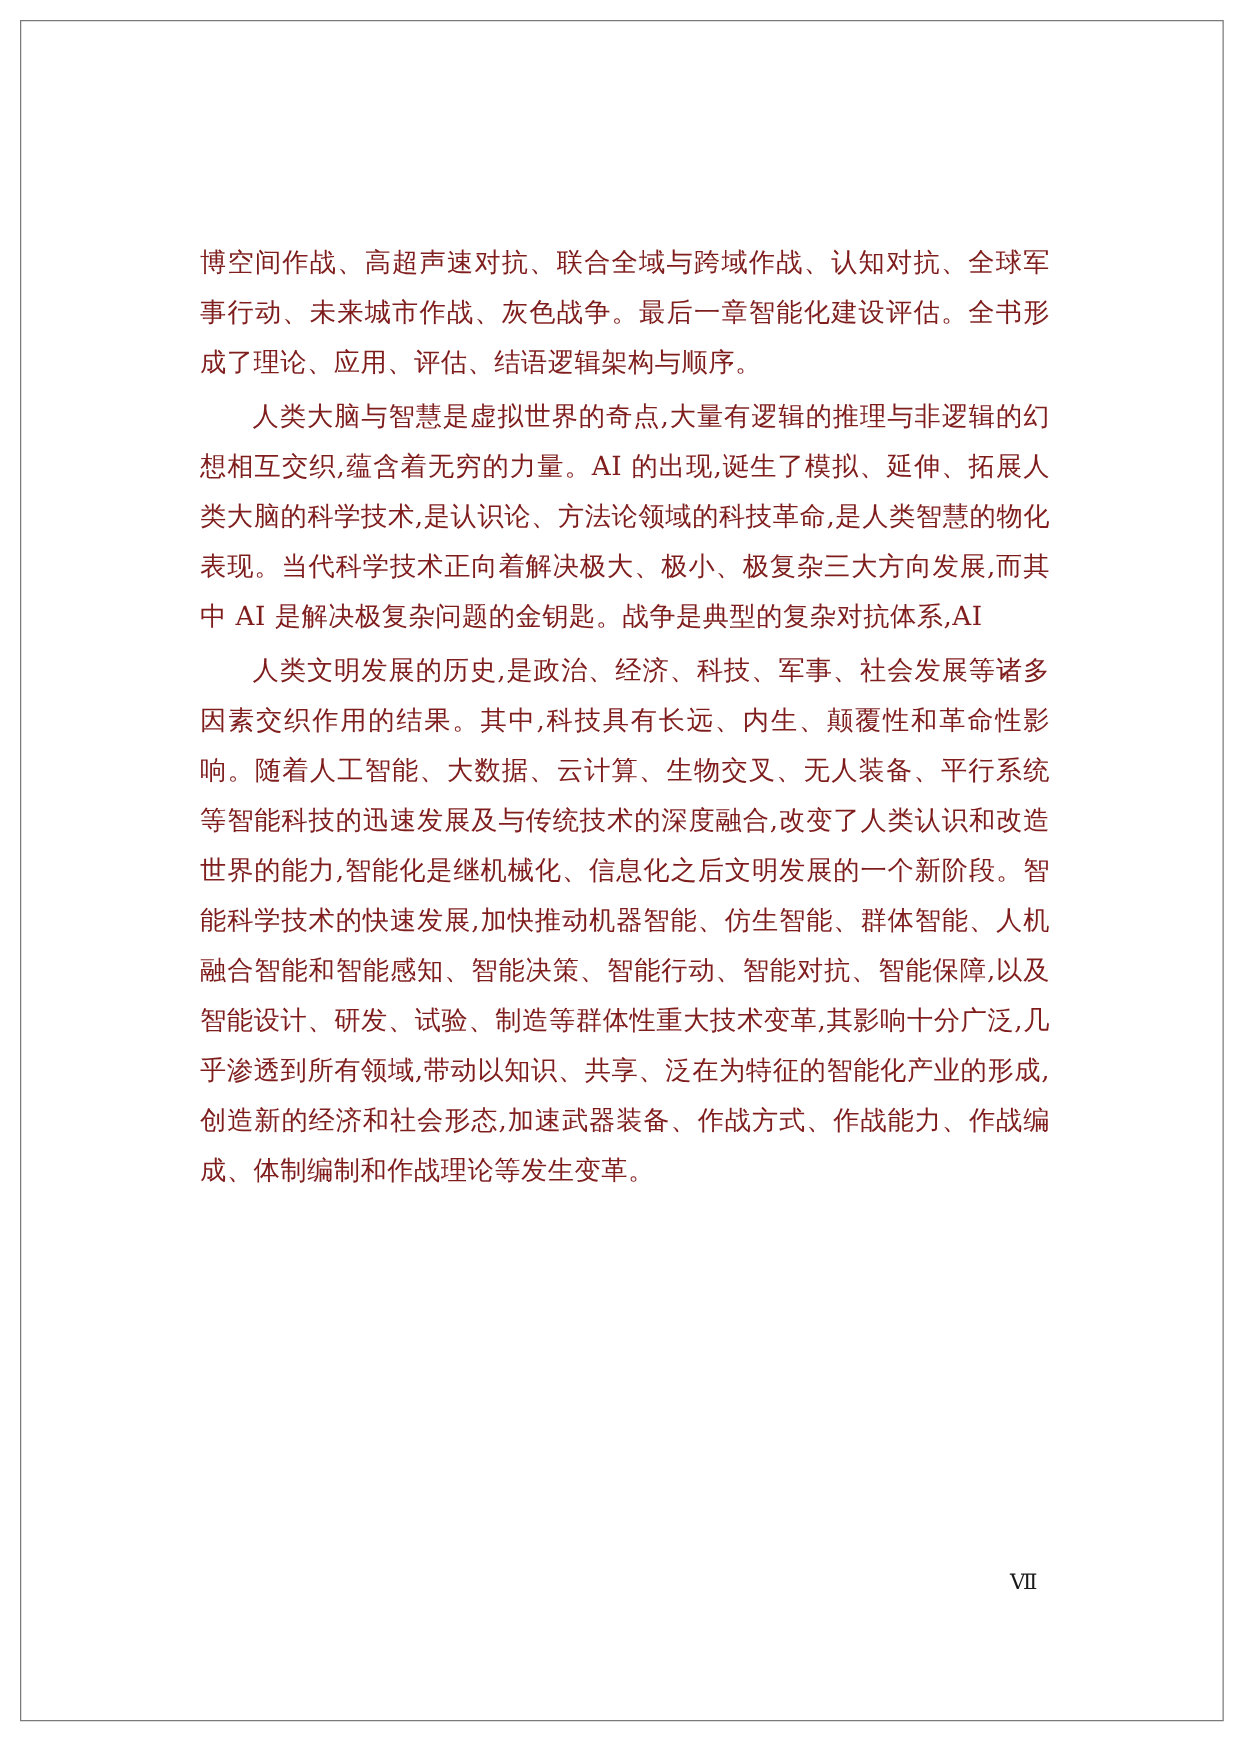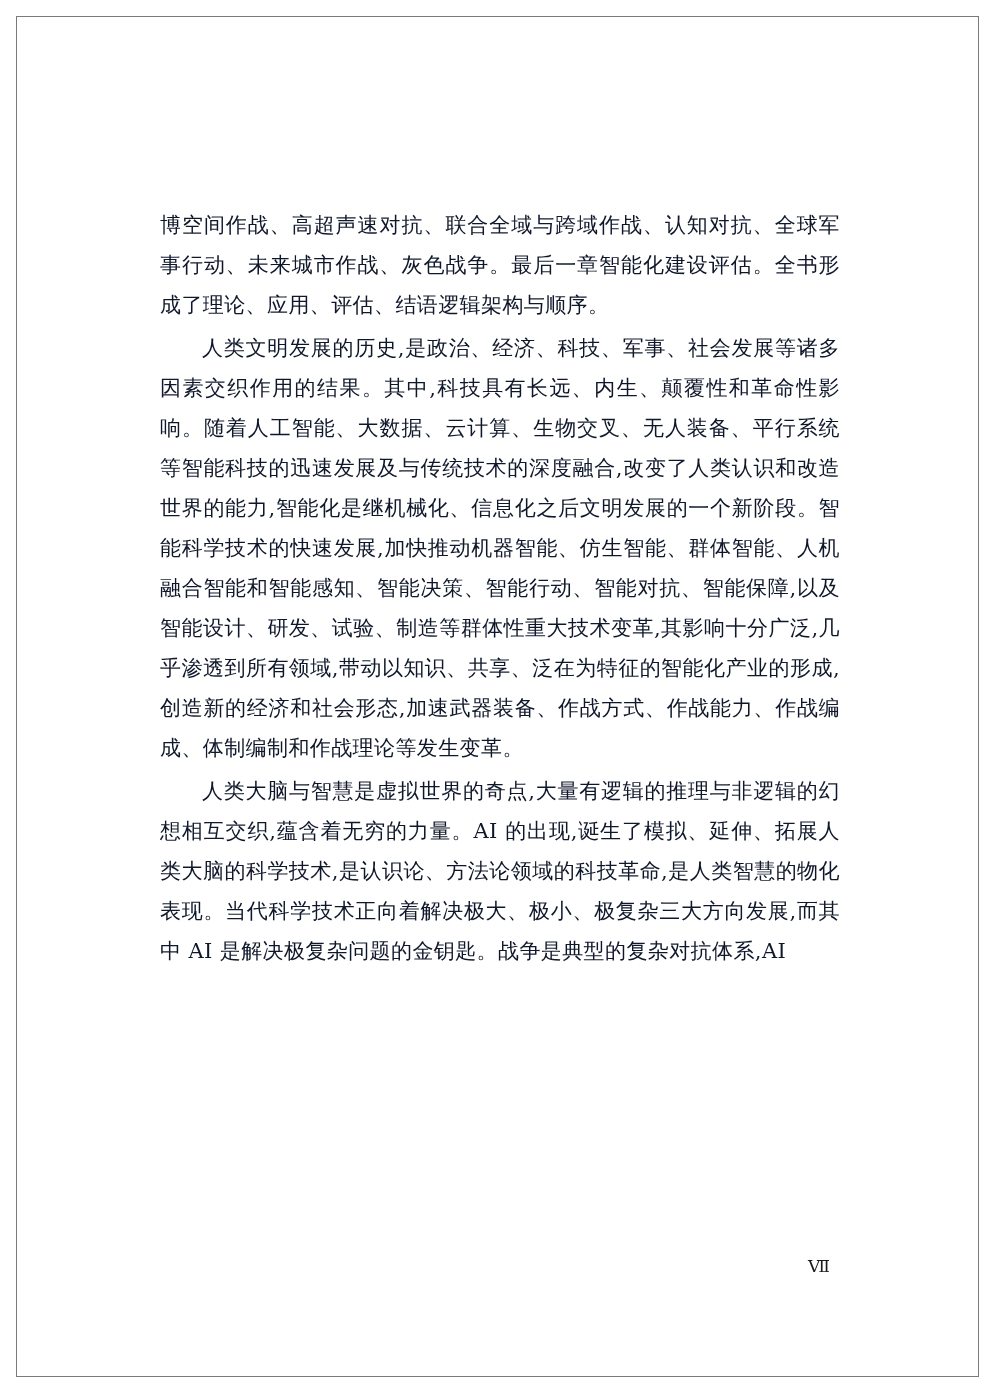--- a/index.html
+++ b/index.html
@@ -19,26 +19,26 @@
       top: 16px;
       width: 963px;
       height: 1361px;
       border: 1.5px solid #7a7a7a;
       box-sizing: border-box;
       background: #ffffff;
     }
     .text-body {
       position: absolute;
       left: 160px;
-      top: 205px;
+      top: 190px;
       width: 680px;
       font-family: "DejaVu Serif", "Liberation Serif", serif;
       font-size: 21px;
       line-height: 40px;
-      color: #0f172a;
+      color: #7f1d1d;
       letter-spacing: 0.4px;
       text-align: justify;
       text-justify: inter-character;
     }
     .para {
       margin: 0;
       padding: 0;
     }
     .para.indent {
       text-indent: 42px;
@@ -56,17 +56,17 @@
       letter-spacing: -1px;
     }
   </style>
 </head>
 <body>
 
 <div class="page-frame"></div>
 
 <div class="text-body">
   <p class="para">博空间作战、高超声速对抗、联合全域与跨域作战、认知对抗、全球军事行动、未来城市作战、灰色战争。最后一章智能化建设评估。全书形成了理论、应用、评估、结语逻辑架构与顺序。</p>
+  <p class="para indent">人类大脑与智慧是虚拟世界的奇点,大量有逻辑的推理与非逻辑的幻想相互交织,蕴含着无穷的力量。AI 的出现,诞生了模拟、延伸、拓展人类大脑的科学技术,是认识论、方法论领域的科技革命,是人类智慧的物化表现。当代科学技术正向着解决极大、极小、极复杂三大方向发展,而其中 AI 是解决极复杂问题的金钥匙。战争是典型的复杂对抗体系,AI</p>
   <p class="para indent">人类文明发展的历史,是政治、经济、科技、军事、社会发展等诸多因素交织作用的结果。其中,科技具有长远、内生、颠覆性和革命性影响。随着人工智能、大数据、云计算、生物交叉、无人装备、平行系统等智能科技的迅速发展及与传统技术的深度融合,改变了人类认识和改造世界的能力,智能化是继机械化、信息化之后文明发展的一个新阶段。智能科学技术的快速发展,加快推动机器智能、仿生智能、群体智能、人机融合智能和智能感知、智能决策、智能行动、智能对抗、智能保障,以及智能设计、研发、试验、制造等群体性重大技术变革,其影响十分广泛,几乎渗透到所有领域,带动以知识、共享、泛在为特征的智能化产业的形成,创造新的经济和社会形态,加速武器装备、作战方式、作战能力、作战编成、体制编制和作战理论等发生变革。</p>
-  <p class="para indent">人类大脑与智慧是虚拟世界的奇点,大量有逻辑的推理与非逻辑的幻想相互交织,蕴含着无穷的力量。AI 的出现,诞生了模拟、延伸、拓展人类大脑的科学技术,是认识论、方法论领域的科技革命,是人类智慧的物化表现。当代科学技术正向着解决极大、极小、极复杂三大方向发展,而其中 AI 是解决极复杂问题的金钥匙。战争是典型的复杂对抗体系,AI</p>
 </div>
 
 <div class="page-number">Ⅶ</div>
 
 </body></html>

